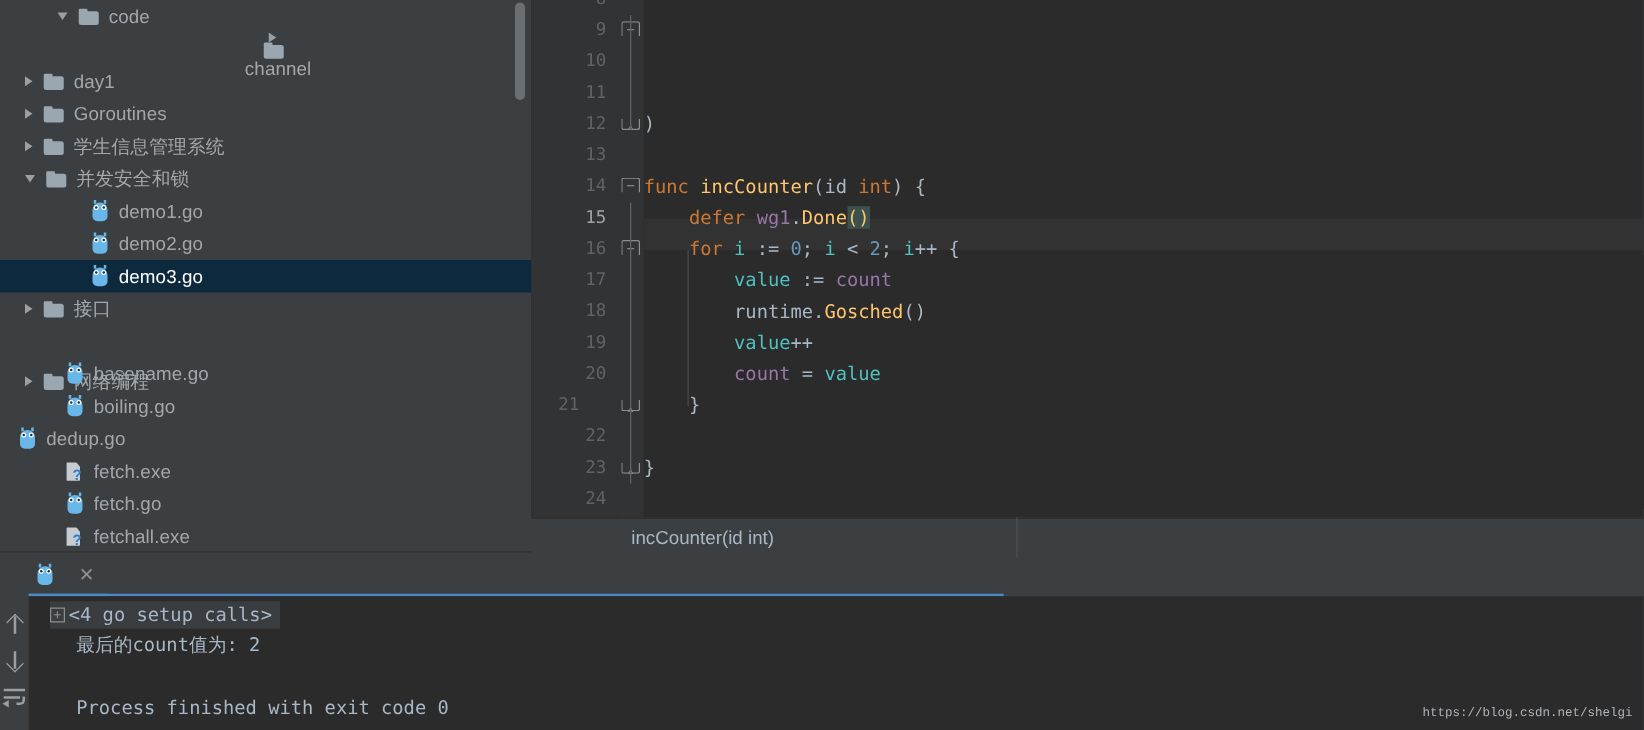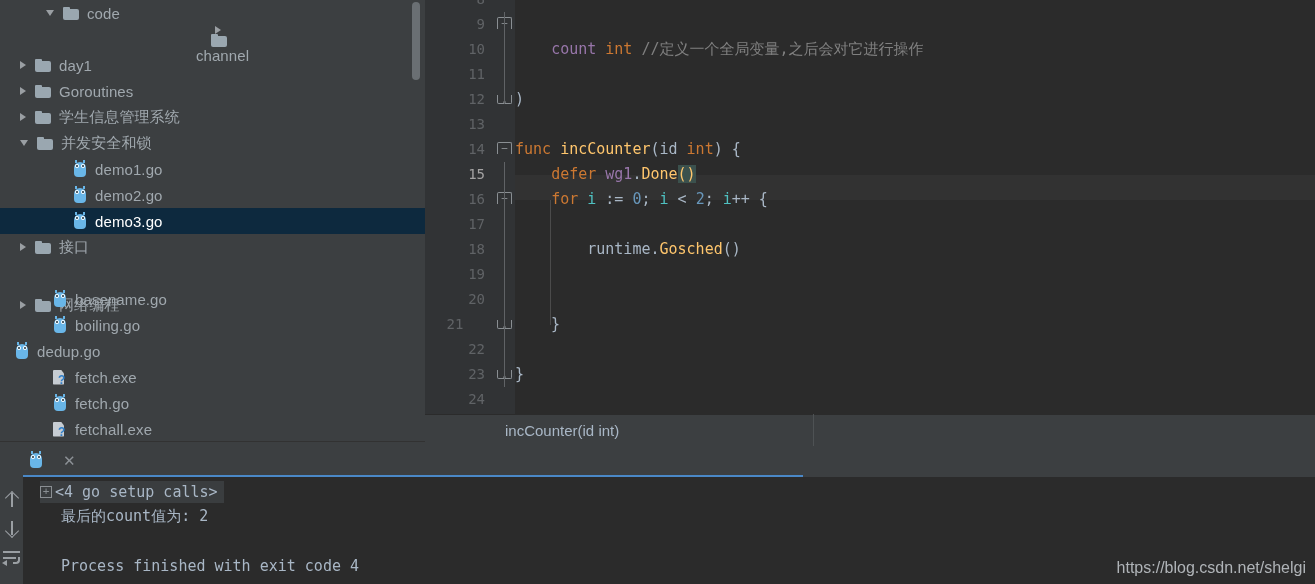--- a/index.html
+++ b/index.html
@@ -245,21 +245,21 @@
   .fold-plus {
     width:12px; height:12px; border:1px solid #8a8f93; color:#8a8f93;
     font-size:11px; line-height:10px; text-align:center; margin-right:3px;
     font-family:"DejaVu Sans Mono", monospace; flex:none;
   }
   .fold-collapsed .txt {
     font-family:"DejaVu Sans Mono", monospace; font-size:15px; color:#a9b7c6;
   }
   .watermark {
     position:absolute; right:9px; bottom:7px;
-    color:#b0b4b8; font-size:16px; font-family:Liberation Sans, sans-serif;
+    color:#b0b4b8; font-size:10px; font-family:Liberation Mono, monospace;
   }
 </style>
 </head>
 <body>
 
 <div class="app">
 
   <div class="tree-pane">
     <div id="tree-rows">
         <div class="tree-row" style="top: 0px; position: absolute; left: 0px; right: 0px; padding-left: 4px; margin-left: 42px;">
@@ -434,27 +434,29 @@
       </div>
 
     <div class="fguide" style="top:12px;height:92px;"></div>
     <div class="fguide" style="top:162px;height:225px;"></div>
 
     <div class="indent-guide" style="left:125px;top:200px;height:125px;"></div>
 
     <div class="hl-row" style="top:175px;"></div>
 
     <div class="code-area" id="code-area">
-        <div class="crow" style="top: 37px;"><span class="pln">    </span><span class="gvar">count</span><span class="pln"> </span><span class="kw">int</span><span class="pln"> </span><span class="cmt">//定义一个全局变量,之后会对它进行操作</span></div>
         <div class="crow" style="top: 87px;"><span class="brk">)</span></div>
         <div class="crow" style="top: 112px;"></div>
         <div class="crow" style="top: 137px;"><span class="kw">func</span><span class="pln"> </span><span class="fn">incCounter</span><span class="brk">(</span><span class="pln">id</span><span class="pln"> </span><span class="kw">int</span><span class="brk">)</span><span class="pln"> {</span></div>
         <div class="crow" style="top: 162px;"><span class="pln">    </span><span class="kw">defer</span><span class="pln"> </span><span class="gvar">wg1</span><span class="pln">.</span><span class="fn">Done</span><span class="match-br">()</span></div>
         <div class="crow" style="top: 187px;"><span class="pln">    </span><span class="kw">for</span><span class="pln"> </span><span class="lvar">i</span><span class="pln"> := </span><span class="num">0</span><span class="pln">; </span><span class="lvar">i</span><span class="pln"> &lt; </span><span class="num">2</span><span class="pln">; </span><span class="lvar">i</span><span class="pln">++ {</span></div>
+        <div class="crow" style="top: 212px;"><span class="pln">        </span><span class="lvar">value</span><span class="pln"> := </span><span class="gvar">count</span></div>
         <div class="crow" style="top: 237px;"><span class="pln">        </span><span class="pkg">runtime</span><span class="pln">.</span><span class="fn">Gosched</span><span class="brk">()</span></div>
+        <div class="crow" style="top: 262px;"><span class="pln">        </span><span class="lvar">value</span><span class="pln">++</span></div>
+        <div class="crow" style="top: 287px;"><span class="pln">        </span><span class="gvar">count</span><span class="pln"> = </span><span class="lvar">value</span></div>
         <div class="crow" style="top: 312px;"><span class="pln">    }</span></div>
         <div class="crow" style="top: 337px;"></div>
         <div class="crow" style="top: 362px;"><span class="pln">}</span></div>
         <div class="crow" style="top: 387px;"></div>
       </div>
   </div>
 
   <div class="breadcrumb">
     <span>incCounter(id int)</span>
   </div>
@@ -488,20 +490,20 @@
     <div class="tabbar-underline"></div>
 
     <div class="console">
       <div class="fold-collapsed">
         <span class="fold-plus">+</span>
         <span class="txt">&lt;4 go setup calls&gt;</span>
       </div>
       <div id="console-lines">
           <div class="cline" style="top: 28px; left: 38px;">最后的count值为: 2</div>
           <div class="cline" style="top: 53px; left: 38px;"></div>
-          <div class="cline" style="top: 78px; left: 38px;">Process finished with exit code 4</div>
+          <div class="cline" style="top: 78px; left: 38px;">Process finished with exit code 0</div>
         </div>
     </div>
 
     <div class="watermark">https://blog.csdn.net/shelgi</div>
   </div>
 
 </div>
 
 </body></html>

